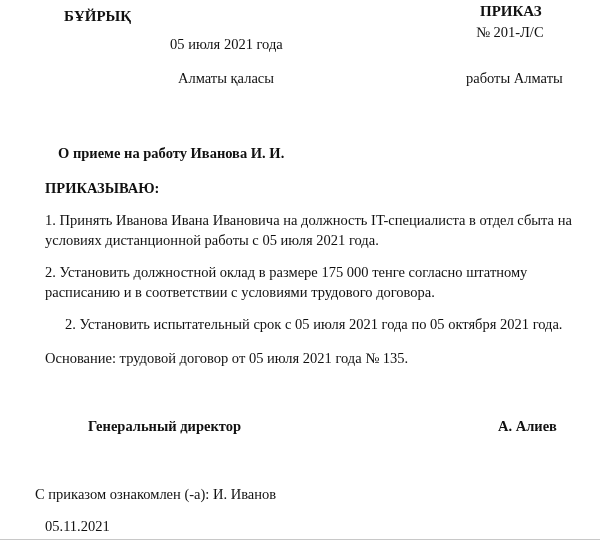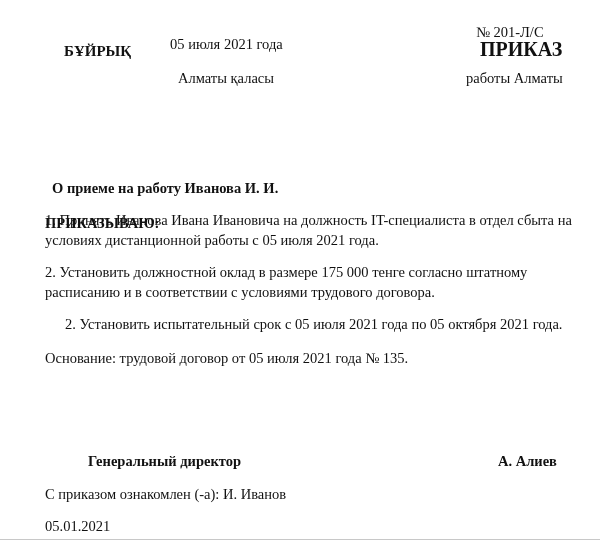--- a/index.html
+++ b/index.html
@@ -1,45 +1,45 @@
 <!DOCTYPE html>
 <html><head>
 <meta charset="utf-8">
 <style>
   html, body { margin: 0; padding: 0; background: #ffffff; }
   body {
     width: 600px; height: 542px; position: relative; overflow: hidden;
     font-family: "Liberation Serif", serif; color: #111; font-size: 14.5px;
   }
   .abs { position: absolute; white-space: nowrap; }
-  .bold { font-weight: bold; margin-top: 35px; }
+  .bold { font-weight: bold; }
   .para { position: absolute; left: 45px; width: 545px; line-height: 20px; white-space: normal; }
   .bottom-line { position: absolute; left: 0; right: 0; top: 539px; height: 1px; background: #c8c8c8; }
 </style>
 </head>
 <body>
 
 <div>
   <div class="abs bold" style="left:64px; top:8px; font-size:15px;">БҰЙРЫҚ</div>
-  <div class="abs bold" style="left:480px; top:3px; font-size:20px;">ПРИКАЗ</div>
+  <div class="abs bold" style="left:480px; top:3px; font-size:15px;">ПРИКАЗ</div>
 
   <div class="abs" style="left:170px; top:36px;">05 июля 2021 года</div>
   <div class="abs" style="left:476px; top:24px;">№ 201-Л/С</div>
 
   <div class="abs" style="left:178px; top:70px;">Алматы қаласы</div>
   <div class="abs" style="left:466px; top:70px;">работы Алматы</div>
 
-  <div class="abs bold" style="left:52px; top:145px;">О приеме на работу Иванова И. И.</div>
+  <div class="abs bold" style="left:58px; top:145px;">О приеме на работу Иванова И. И.</div>
   <div class="abs bold" style="left:45px; top:180px;">ПРИКАЗЫВАЮ:</div>
 
   <div class="para" style="top:210px;">1. Принять Иванова Ивана Ивановича на должность IT-специалиста в отдел сбыта на условиях дистанционной работы с 05 июля 2021 года.</div>
   <div class="para" style="top:262px;">2. Установить должностной оклад в размере 175 000 тенге согласно штатному расписанию и в соответствии с условиями трудового договора.</div>
   <div class="para" style="top:314px;margin-left:20px;">2. Установить испытательный срок с 05 июля 2021 года по 05 октября 2021 года.</div>
   <div class="para" style="top:348px;">Основание: трудовой договор от 05 июля 2021 года № 135.</div>
 
   <div class="abs bold" style="left:88px; top:418px;">Генеральный директор</div>
   <div class="abs bold" style="left:498px; top:418px;">А. Алиев</div>
 
-  <div class="abs" style="left:45px; top:486px;">С приказом ознакомлен (-а): И. Иванов</div>
-  <div class="abs" style="left:45px; top:518px;">05.01.2021</div>
+  <div class="abs" style="left:35px; top:486px;">С приказом ознакомлен (-а): И. Иванов</div>
+  <div class="abs" style="left:45px; top:518px;">05.11.2021</div>
 
   <div class="bottom-line"></div>
 </div>
 
 </body></html>

